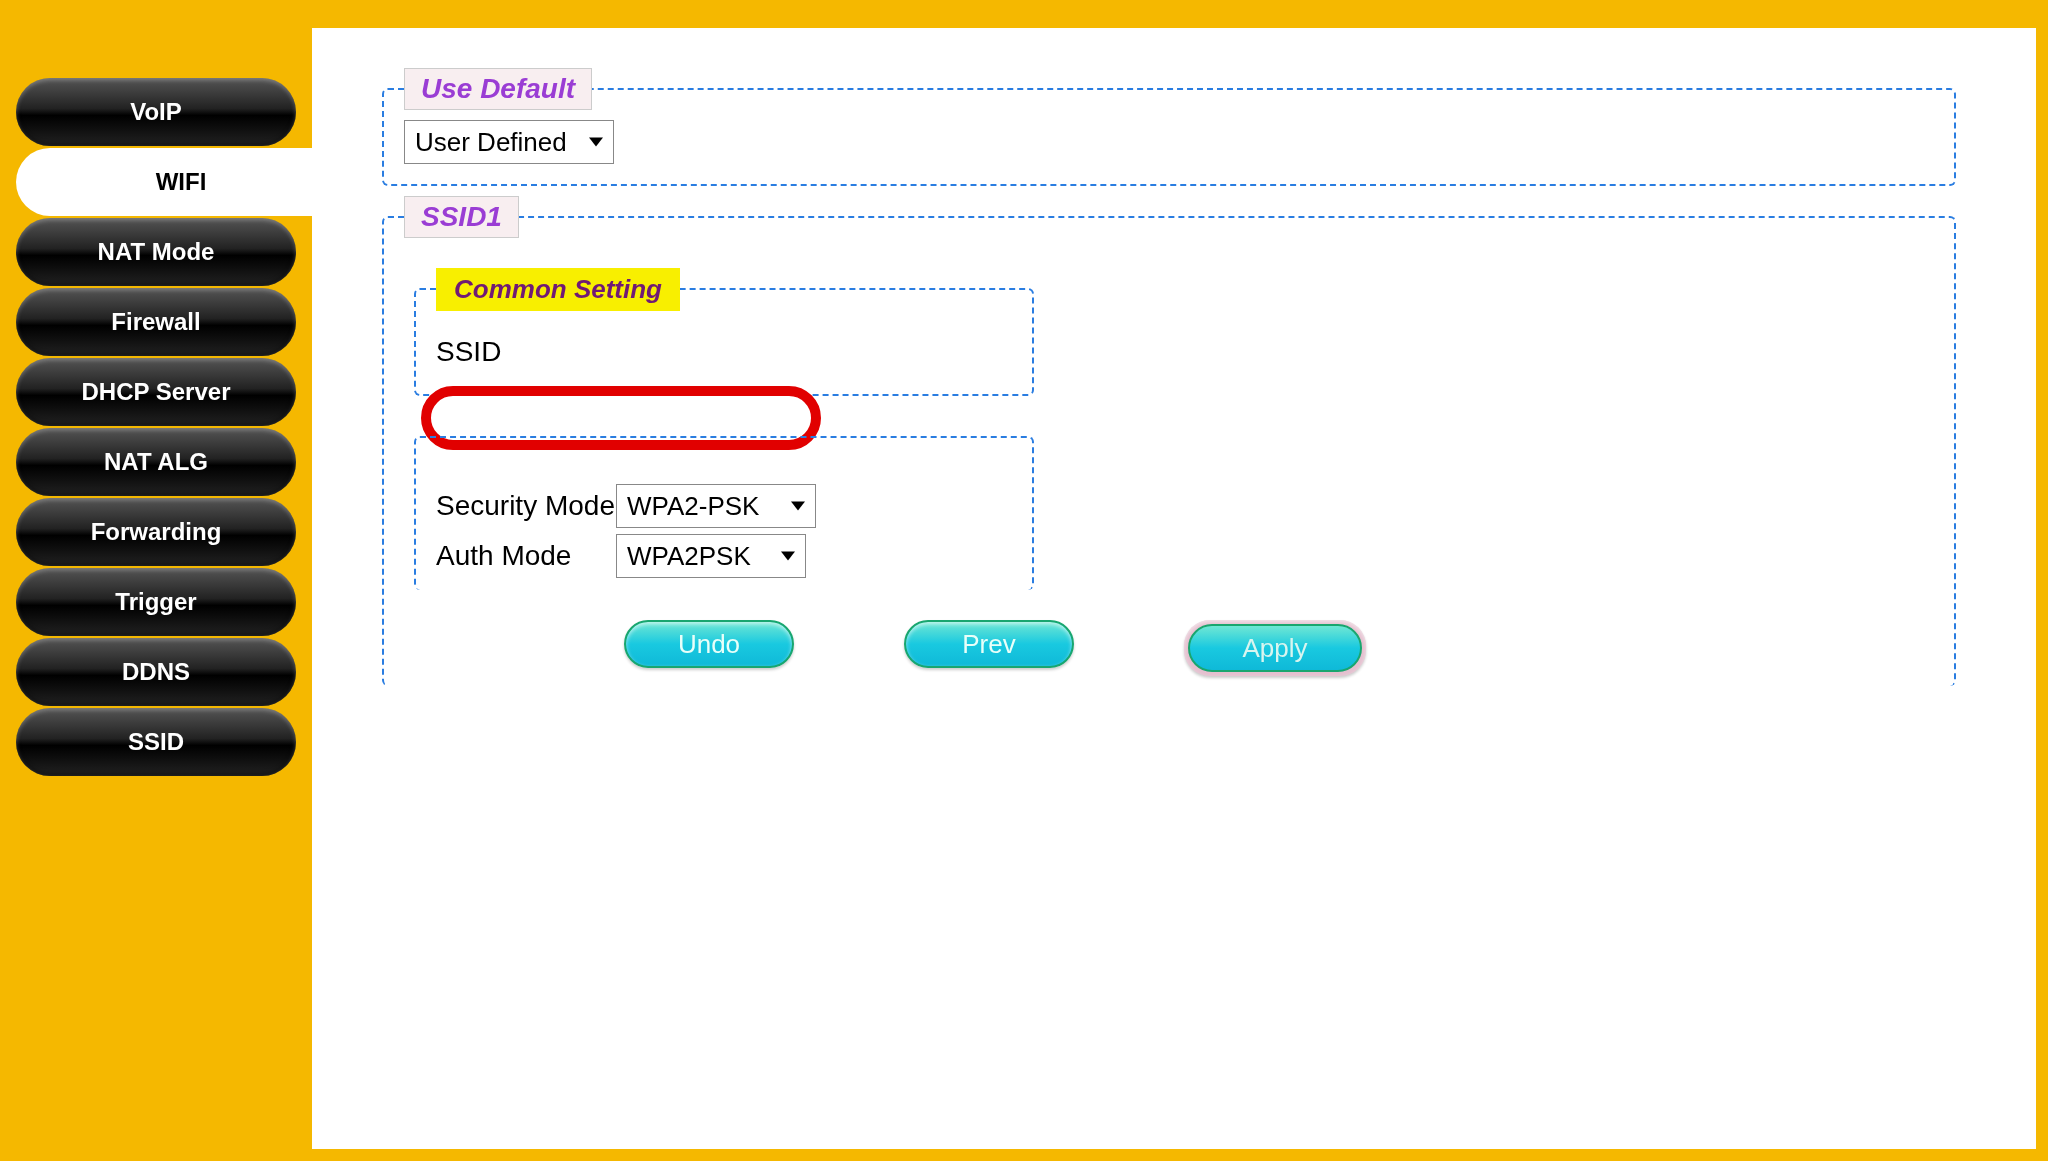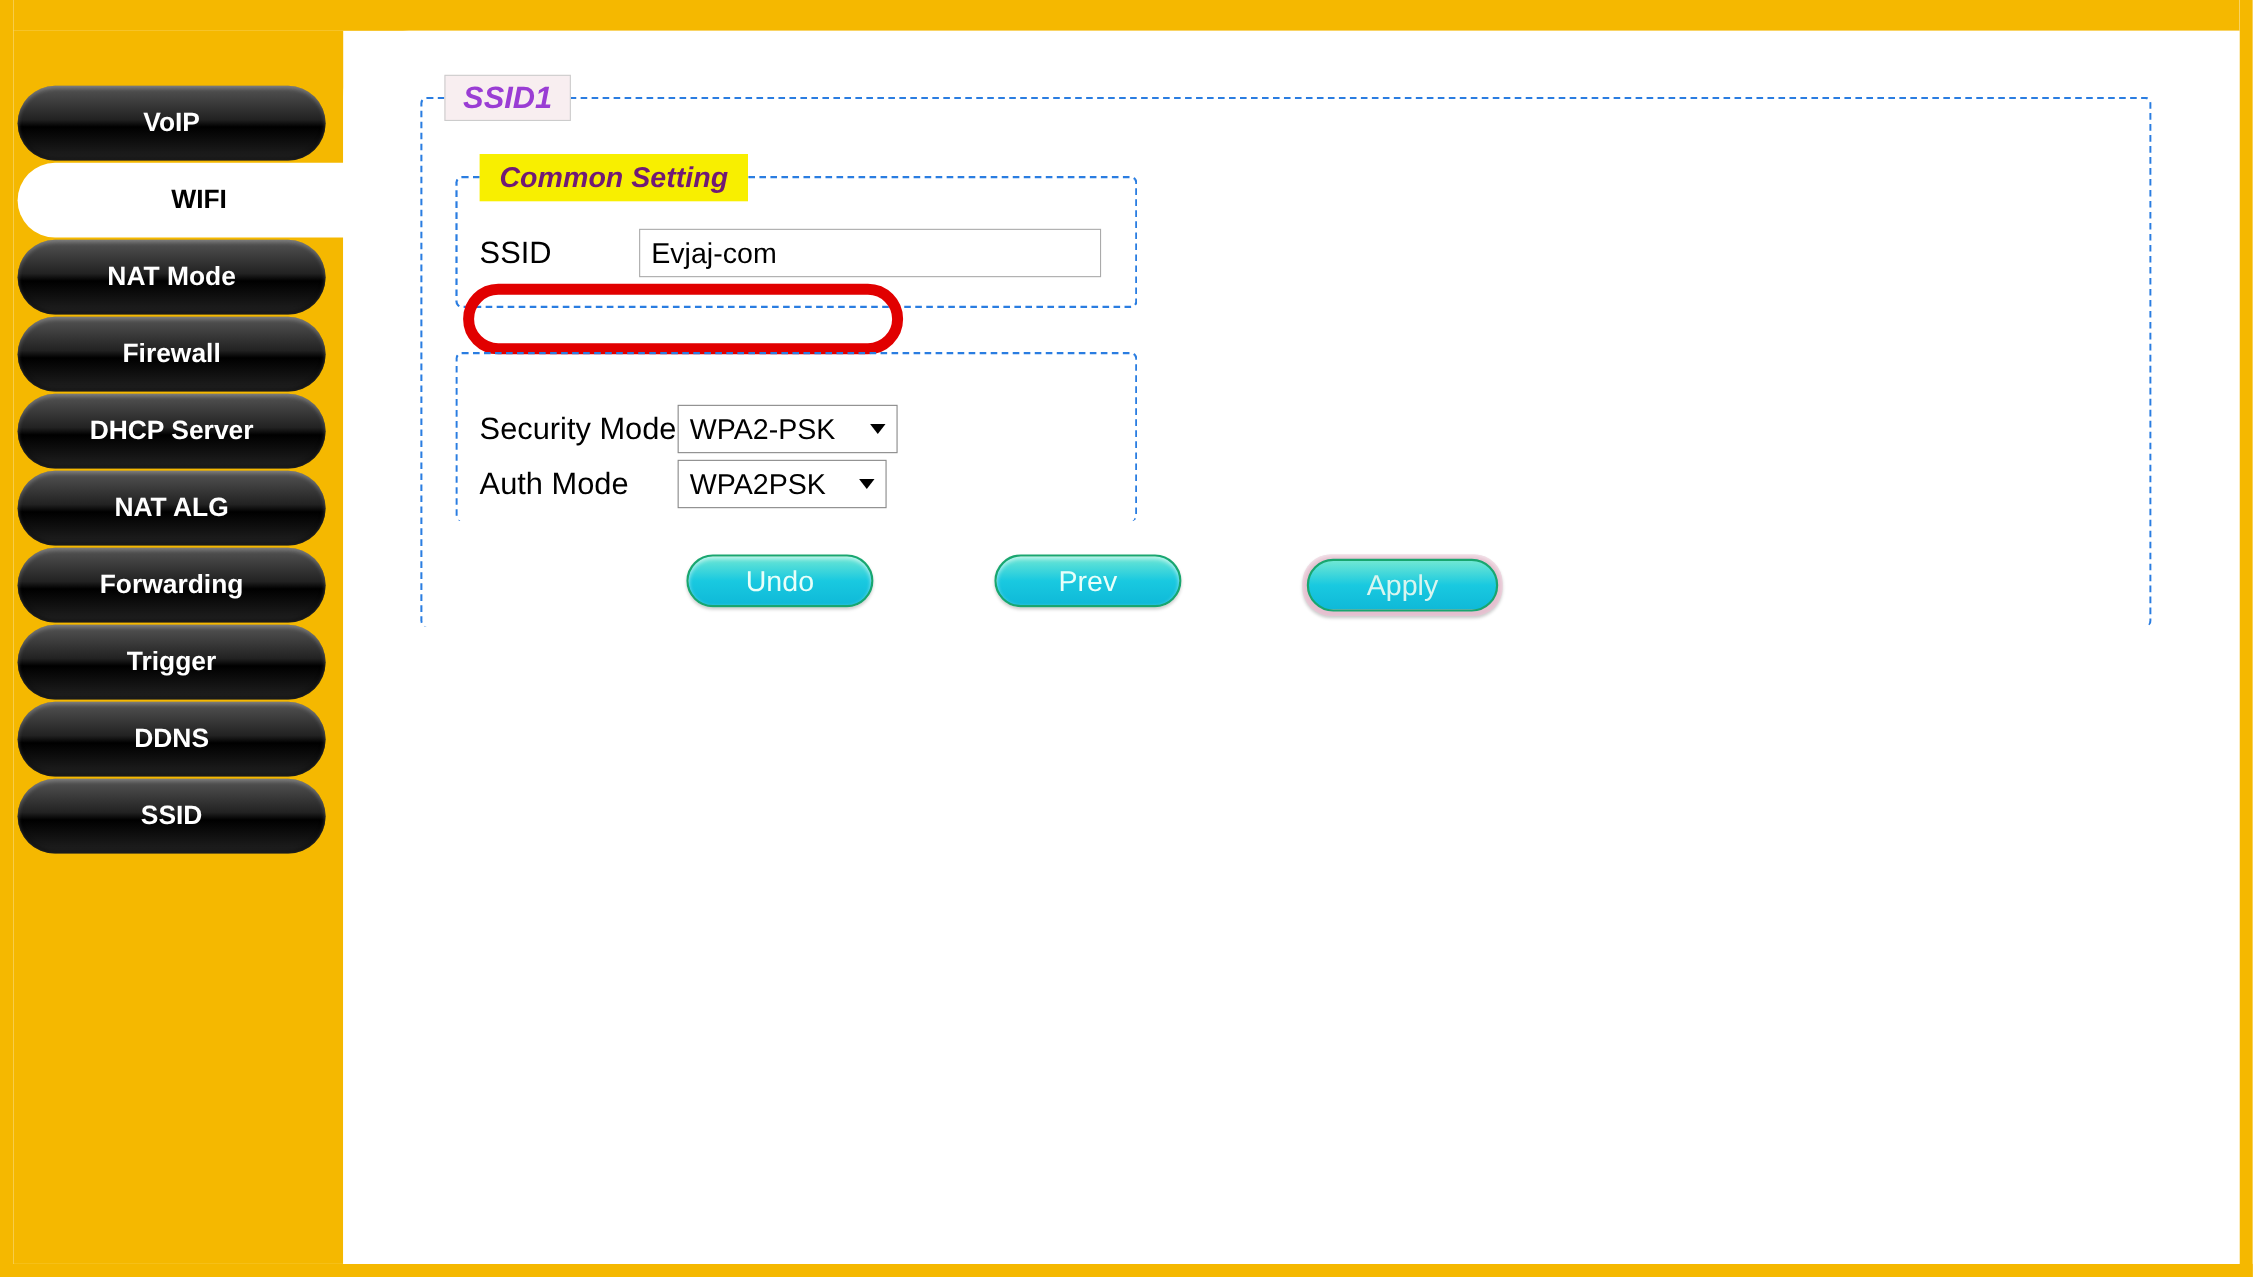--- a/index.html
+++ b/index.html
@@ -266,30 +266,36 @@
             <span>DDNS</span>
           </div>
         <div class="nav-item">
             <span>SSID</span>
           </div>
       </div>
     </div>
 
     <div class="content">
 
+      <div class="fieldset">
+        <div class="legend">Use Default</div>
+        <div class="select" style="width:210px;">
+          <span>User Defined</span>
+          <span class="caret"></span>
+        </div>
+      </div>
 
       <div class="fieldset ssid1">
         <div class="legend">SSID1</div>
 
         <div class="inner-fieldset" style="position:relative;">
           <div class="inner-legend">Common Setting</div>
 
           <div class="form-row">
             <div class="form-label">SSID</div>
-            <input class="text-input" value="Evjaj-com" style="">
           </div>
 
 
           <div class="red-circle"></div>
         </div>
 
         <div class="inner-fieldset" style="border-bottom:none; padding-bottom:6px;">
 
           <div class="form-row">
             <div class="form-label" style="width:180px;">Security Mode</div>

